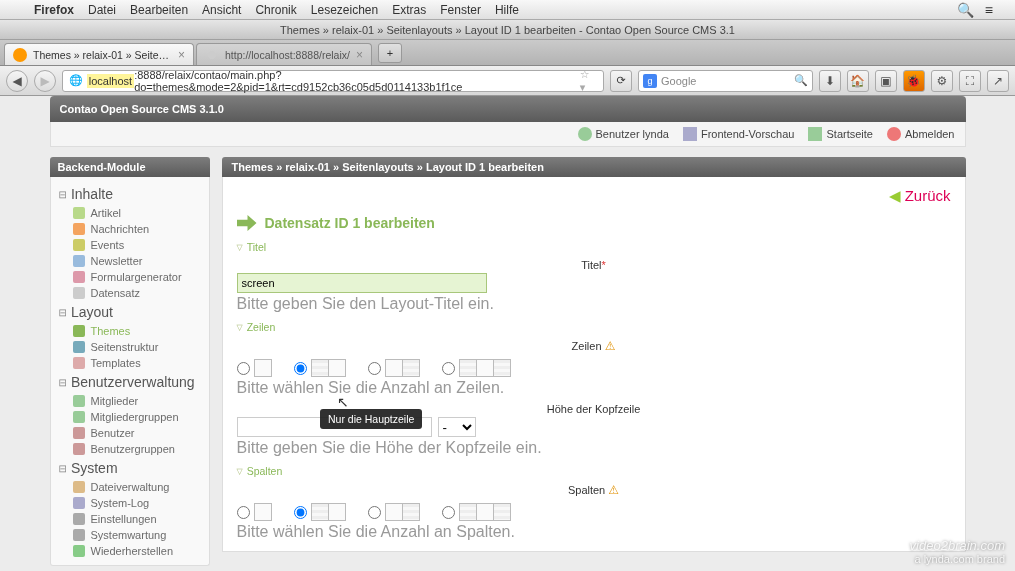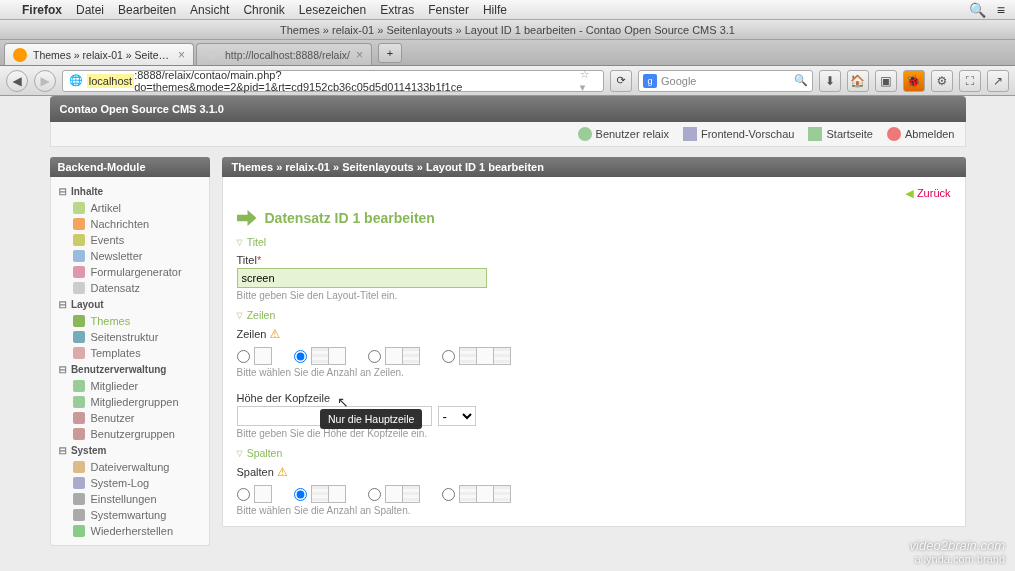--- a/index.html
+++ b/index.html
@@ -1,19 +1,19 @@
 <!DOCTYPE html>
 <html><head>
 <meta charset="utf-8">
 <style>
 * { box-sizing: border-box; margin: 0; padding: 0; }
 body { font-family: "Lucida Grande", Arial, sans-serif; font-size: 11px; background: #ececec; color: #333; width: 1015px; height: 571px; overflow: hidden; position: relative; }
 
 
-.menubar { height: 20px; background: linear-gradient(#f8f8f8,#e0e0e0); display: flex; align-items: center; padding: 0 10px; border-bottom: 1px solid #aaa; font-size: 12px; }
+.menubar { height: 20px; background: linear-gradient(#f8f8f8,#e0e0e0); display: flex; align-items: center; padding: 0 22px; border-bottom: 1px solid #aaa; font-size: 12px; }
 .menubar .apple { font-size: 14px; margin-right: 12px; }
 .menubar .app-name { font-weight: bold; margin-right: 14px; }
 .menubar .menu-item { margin-right: 14px; }
 .menubar .right { margin-left: auto; display: flex; gap: 10px; font-size: 14px; }
 
 
 .window-title { height: 20px; background: linear-gradient(#e6e6e6,#c6c6c6); text-align: center; font-size: 11px; line-height: 20px; border-bottom: 1px solid #a0a0a0; color: #444; }
 
 
 .tabbar { height: 26px; background: linear-gradient(#cacaca,#b3b3b3); display: flex; align-items: flex-end; border-bottom: 1px solid #888; padding-left: 4px; }
@@ -44,42 +44,42 @@
 .toolbar-row { background: #f5f5f5; border:1px solid #ddd; border-top:none; padding: 5px 10px; display:flex; justify-content:flex-end; gap:14px; align-items:center; font-size:11px; }
 .toolbar-row a { color:#444; text-decoration:none; display:flex; align-items:center; gap:4px; }
 .ico { width:14px; height:14px; display:inline-block; }
 
 .columns { display:flex; gap:12px; margin-top:10px; }
 
 
 .sidebar { width: 160px; }
 .sidebar-header { background: linear-gradient(#7d7d7d,#5a5a5a); color:#fff; font-weight:bold; padding:4px 8px; border-radius:3px 3px 0 0; font-size:11px; }
 .sidebar-body { background:#f9f9f9; border:1px solid #ddd; border-top:none; border-radius:0 0 3px 3px; padding:6px 4px; }
-.sidebar-group-title { font-weight:bold; color:#555; padding:3px 4px; font-size:10px; display:flex; align-items:center; gap:4px; }
+.sidebar-group-title { font-weight:normal; color:#555; padding:3px 4px; font-size:14px; display:flex; align-items:center; gap:4px; }
 .sidebar-group-title::before { content:"⊟"; color:#888; font-size:10px; }
 .sidebar-item { padding:2px 4px 2px 18px; color:#6b6b6b; display:flex; align-items:center; gap:6px; cursor:pointer; }
 .sidebar-item.active { color:#8ab858; }
 .sidebar-item .sico { width:12px; height:12px; display:inline-block; border-radius:2px; }
 
 
 .main { flex:1; }
 .breadcrumb-bar { background: linear-gradient(#7d7d7d,#5a5a5a); color:#fff; font-weight:bold; padding:4px 10px; border-radius:3px 3px 0 0; font-size:11px; }
 .main-body { background:#fff; border:1px solid #ddd; border-top:none; padding:10px 14px; }
 .back-row { text-align:right; padding-bottom:6px; }
-.back-row a { color:#d05; font-size:11px; text-decoration:none; }
+.back-row a { color:#d05; font-size:15px; text-decoration:none; }
 .edit-title { display:flex; align-items:center; gap:8px; color:#8ab858; font-weight:bold; font-size:14px; margin:4px 0 10px; }
 .edit-title .arrow { width:20px; height:16px; background:#8ab858; clip-path: polygon(0 30%, 55% 30%, 55% 0, 100% 50%, 55% 100%, 55% 70%, 0 70%); }
 
 .fieldset-label { color:#8ab858; font-size:10.5px; margin:8px 0 6px; display:flex; align-items:center; gap:4px; }
 .fieldset-label::before { content:"▽"; font-size:8px; color:#b0c080; }
 
-.field-label { font-size:11px; margin-bottom:2px; }
+.field-label { font-size:11px; margin-bottom:2px;text-align:center; }
 .field-label .req { color:#d33; }
 .text-input { width:250px; height:20px; border:1px solid #a8c77b; background:#e6f4d3; padding:0 4px; font-size:11px; }
-.helptext { color:#999; font-size:10px; margin-top:2px; }
+.helptext { color:#999; font-size:16px; margin-top:2px; }
 
 .radio-row { display:flex; align-items:center; gap:22px; margin:6px 0; }
 .radio-opt { display:flex; align-items:center; gap:4px; }
 .radio-opt input { margin:0; }
 .layout-ic { display:inline-flex; }
 .layout-box { width:18px; height:18px; border:1px solid #bbb; background:#fafafa; }
 .layout-box + .layout-box { margin-left:-1px; }
 .layout-box.stripe { background: repeating-linear-gradient(#eee, #eee 3px, #f8f8f8 3px, #f8f8f8 6px); }
 
 .warn-ic { color:#e09000; font-size:12px; }
@@ -154,21 +154,21 @@
   <div class="toolbar-icon">⛶</div>
   <div class="toolbar-icon">↗</div>
 </div>
 
 <div class="page">
   <div class="wrapper">
     <div class="header-bar">Contao Open Source CMS 3.1.0</div>
     <div class="toolbar-row">
       <a>
           <span class="ico" style="background:#9c9;border-radius:50%;"></span>
-          <span>Benutzer relaix</span>
+          <span>Benutzer lynda</span>
         </a>
       <a>
           <span class="ico" style="background:#aac;"></span>
           <span>Frontend-Vorschau</span>
         </a>
       <a>
           <span class="ico" style="background:#9c9;"></span>
           <span>Startseite</span>
         </a>
       <a>
@@ -304,21 +304,21 @@
                 <input type="radio" name="z" style="">
                 <span class="layout-ic">
                   <span class="layout-box stripe"></span>
                   <span class="layout-box"></span>
                   <span class="layout-box stripe"></span>
                 </span>
               </label>
           </div>
           <div class="helptext" style="margin-top:-4px;">Bitte wählen Sie die Anzahl an Zeilen.</div>
 
-          <div class="field-label" style="margin-top:14px;">Höhe der Kopfzeile</div>
+          <div class="field-label" style="margin-top:6px;">Höhe der Kopfzeile</div>
           <div style="display:flex;gap:6px;align-items:center;">
             <input class="small-input" style="">
             <select class="unit-select"><option>-</option></select>
           </div>
           <div class="helptext">Bitte geben Sie die Höhe der Kopfzeile ein.</div>
 
           
           <div class="fieldset-label">Spalten</div>
           <div class="field-label"><span>Spalten</span> <span class="warn-ic">⚠</span></div>
           <div class="radio-row">

